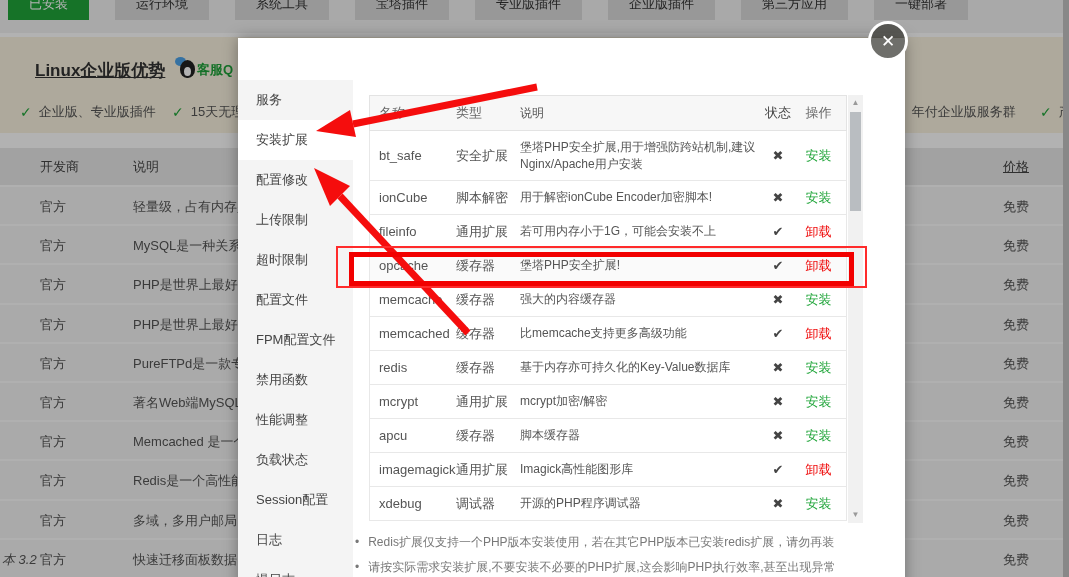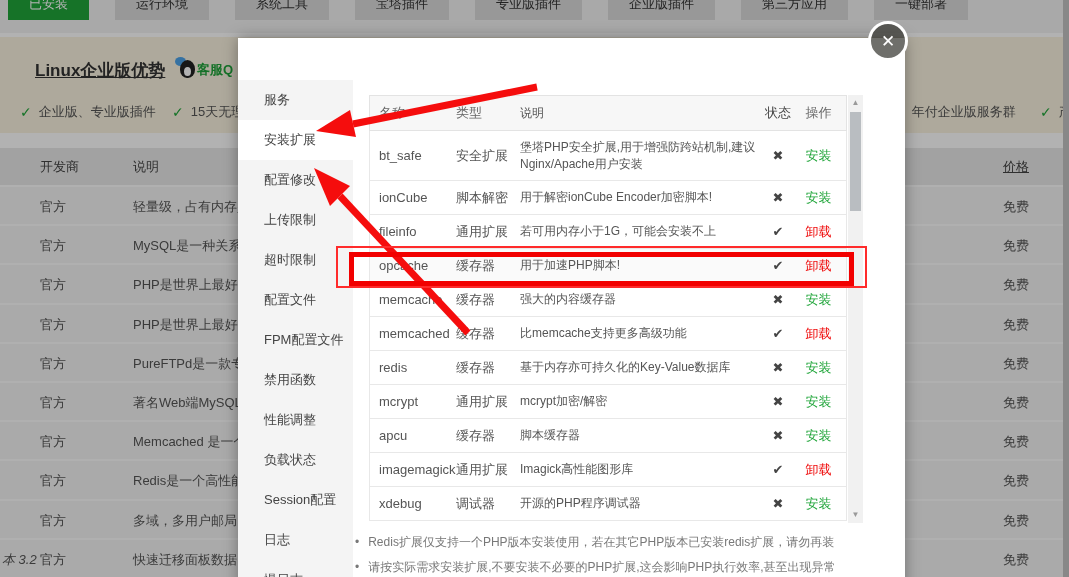--- a/index.html
+++ b/index.html
@@ -31,21 +31,21 @@
   .store-row { position:relative; height:39.2px; background:#f4f4f4; border-top:2px solid #fcfcfc; font-size:13px; color:#555; }
   .store-row span { position:absolute; top:11px; white-space:nowrap; }
   .sr-frag { left:2px;font-style:italic; } .sr-dev { left:40px; } .sr-desc { left:133px; } .sr-price { left:1003px; }
   
   .overlay { position:absolute; inset:0; background:rgba(0,0,0,0.30); }
   .modal { position:absolute; left:238px; top:38px; width:667px; height:560px; background:#fff; box-shadow:0 0 14px rgba(0,0,0,0.35); }
   .modal-title-bar { position:relative; height:42px; border-bottom:1px solid #ececec; }
   .modal-title { position:absolute; left:20px; top:0; line-height:42px; font-size:15px; color:#3f3f3f; }
   .close-btn { position:absolute; top:-17px; left:630px; width:40px; height:40px; border-radius:50%; background:rgba(55,55,50,0.72); border:3px solid #fff; color:#fff; display:flex; align-items:center; justify-content:center; font-size:17px; font-weight:bold; cursor:pointer; z-index:5; }
   .side-menu { position:absolute; left:0; top:42px; bottom:0; width:115px; background:#f4f4f4; }
-  .menu-item { height:40px; line-height:40px; padding-left:26px; font-size:13px; color:#444; cursor:pointer; white-space:nowrap; }
+  .menu-item { height:40px; line-height:40px; padding-left:18px; font-size:13px; color:#444; cursor:pointer; white-space:nowrap; }
   .menu-item.active { background:#fff; }
   .ext-table { position:absolute; left:131px; top:57px; width:478px; font-size:13px; color:#555; }
   .ext-hrow { display:flex; align-items:center; height:36px; background:#f7f7f7; border:1px solid #e3e3e3; color:#666; }
   .ext-row { display:flex; align-items:center; min-height:34px; border:1px solid #e8e8e8; border-top:none; background:#fff; }
   .ext-row.tall { min-height:50px; }
   .c-name { width:86px; padding-left:9px; }
   .c-type { width:64px; }
   .c-desc { width:236px; font-size:12px; color:#555; line-height:1.35; }
   .c-status { width:44px; text-align:center; color:#444; font-size:13px; }
   .c-action { width:37px; text-align:center; font-size:13px; cursor:pointer; }
@@ -216,21 +216,21 @@
       <div class="ext-row">
         <span class="c-name">fileinfo</span>
         <span class="c-type">通用扩展</span>
         <span class="c-desc">若可用内存小于1G，可能会安装不上</span>
         <span class="c-status">✔</span>
         <span class="c-action act-uninstall">卸载</span>
       </div>
       <div class="ext-row" style="background:#fafafa;">
         <span class="c-name">opcache</span>
         <span class="c-type">缓存器</span>
-        <span class="c-desc">用于加速PHP脚本!</span>
+        <span class="c-desc">堡塔PHP安全扩展!</span>
         <span class="c-status">✔</span>
         <span class="c-action act-uninstall">卸载</span>
       </div>
       <div class="ext-row">
         <span class="c-name">memcache</span>
         <span class="c-type">缓存器</span>
         <span class="c-desc">强大的内容缓存器</span>
         <span class="c-status">✖</span>
         <span class="c-action act-install">安装</span>
       </div>

